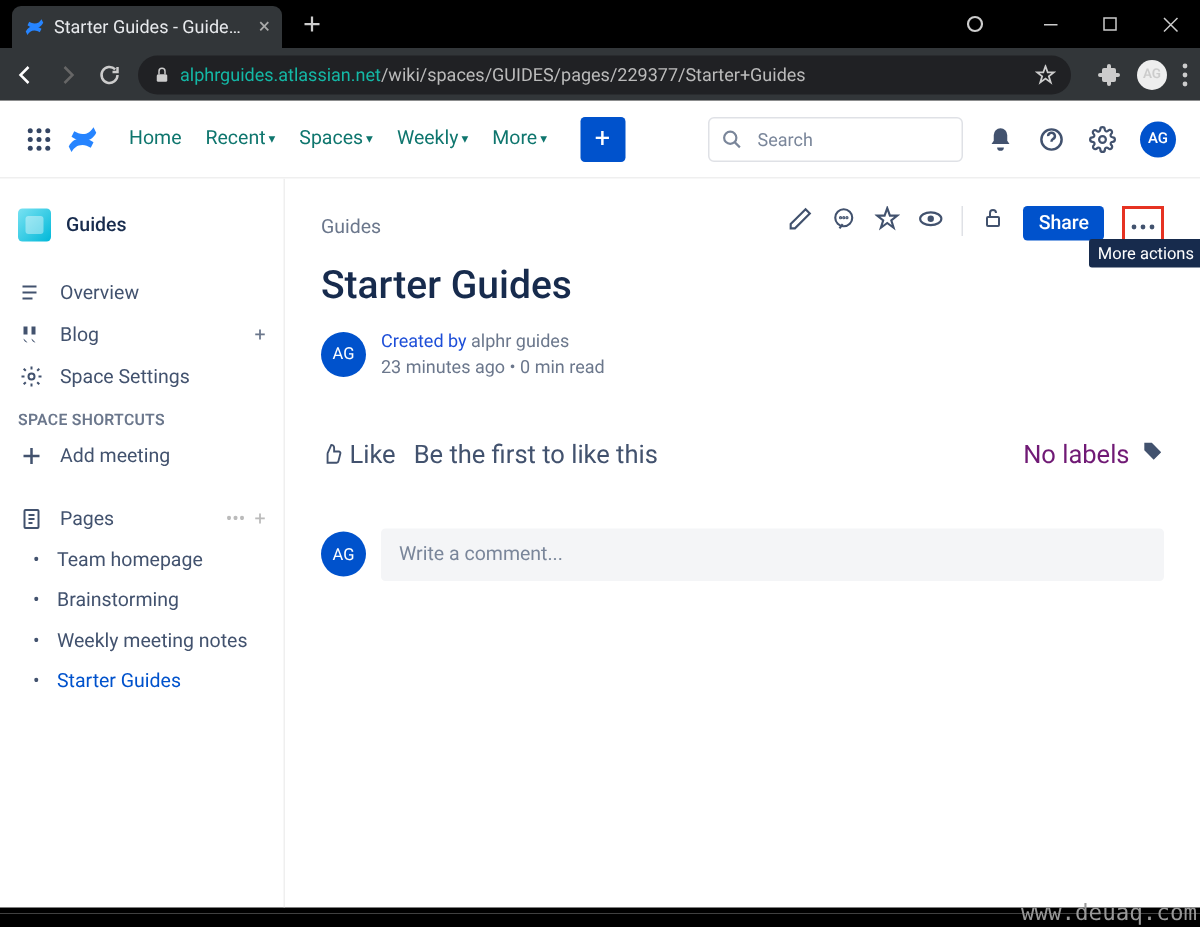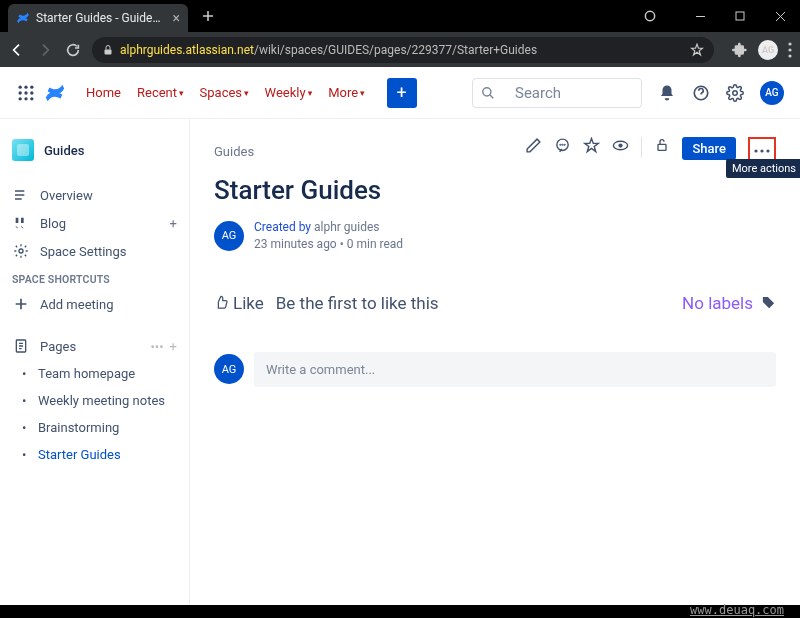--- a/index.html
+++ b/index.html
@@ -13,35 +13,35 @@
 .tab-close { font-size: 14px; color: #aaa; }
 .newtab { width: 24px; height: 24px; display: flex; align-items: center; justify-content: center; color: #ccc; margin-left: 8px; }
 .win-controls { margin-left: auto; display: flex; gap: 0; }
 .win-controls div { width: 40px; height: 32px; display: flex; align-items: center; justify-content: center; color: #ccc; }
 .shield { width:24px; height:32px; display:flex; align-items:center; justify-content:center; color:#ccc; margin-right:10px; }
 
 .addrbar { height: 35px; background: #323639; display: flex; align-items: center; padding: 0 8px; gap: 10px; }
 .addrbar .nav-icn { color: #bbb; width: 18px; display:flex; justify-content:center; }
 .addrbar .nav-icn.dim { color: #666; }
 .urlbox { flex: 1; background: #202124; border-radius: 14px; height: 26px; display: flex; align-items: center; padding: 0 10px; color: #bbb; font-size: 12px; gap: 6px; }
-.url-domain { color: #fde047; }
+.url-domain { color: #14b8a6; }
 .addr-right { display: flex; gap: 10px; align-items: center; margin-left:8px; }
 .addr-right div { color: #ccc; }
 .avatar-chrome { width: 20px; height: 20px; border-radius: 50%; background: #eee; color:#333; font-size:9px; display:flex; align-items:center; justify-content:center; font-weight:600; }
 
 
 .app { background: #fff; height: 542px; display: flex; flex-direction: column; border-bottom: 4px solid #000; }
 .topnav { height: 52px; border-bottom: 1px solid #efefef; display: flex; align-items: center; padding: 0 16px; gap: 4px; }
 .appswitch { color: #344563; }
 .logo { color: #2684ff; margin: 0 10px 0 4px; }
-.nav-item { color: #b91c1c; font-size: 13px; padding: 4px 6px; display: flex; align-items: center; gap: 2px; }
+.nav-item { color: #0f766e; font-size: 13px; padding: 4px 6px; display: flex; align-items: center; gap: 2px; }
 .nav-item .chev { font-size: 9px; }
 .create-btn { width: 30px; height: 30px; background: #0052cc; color: #fff; border-radius: 3px; display: flex; align-items: center; justify-content: center; margin-left: 12px; font-size: 18px; }
 .spacer { flex: 1; }
-.search { width: 170px; height: 30px; border: 1.5px solid #dfe1e6; border-radius: 4px; display: flex; align-items: center; padding: 0 8px; color: #7a869a; font-size: 15px; gap: 20px; }
+.search { width: 170px; height: 30px; border: 1.5px solid #dfe1e6; border-radius: 4px; display: flex; align-items: center; padding: 0 8px; color: #7a869a; font-size: 12px; gap: 10px; }
 .top-icn { color: #42526e; margin-left: 12px; }
 .conf-avatar { width: 24px; height: 24px; border-radius: 50%; background: #0052cc; color: #fff; font-size: 10px; display:flex; align-items:center; justify-content:center; font-weight:500; margin-left:12px; }
 
 .body { flex: 1; display: flex; overflow: hidden; }
 .sidebar { width: 190px; border-right: 1px solid #efefef; padding: 14px 8px; font-size: 13px; color: #42526e; overflow-y: auto; }
 .space-hdr { display: flex; align-items: center; gap: 10px; padding: 6px 4px; font-weight: 500; color: #172b4d; }
 .space-logo { width: 22px; height: 22px; background: linear-gradient(135deg,#79e2f2,#00b8d9); border-radius: 3px; position:relative; }
 .space-logo::after { content:""; position:absolute; inset:5px; background:#fff; border-radius:2px; opacity:0.4; }
 .side-group { margin-top: 14px; }
 .side-item { display: flex; align-items: center; padding: 6px 4px; gap: 10px; border-radius: 3px; }
@@ -64,26 +64,26 @@
 .tooltip { position: absolute; right: -2px; top: 40px; background: #172b4d; color: #fff; font-size: 11px; padding: 3px 6px; border-radius: 2px; }
 
 .page-title { font-size: 26px; color: #172b4d; font-weight: 500; margin: 8px 0 14px; }
 .byline { display: flex; align-items: center; gap: 10px; margin-bottom: 40px; }
 .by-av { width: 30px; height: 30px; border-radius: 50%; background: #0052cc; color: #fff; font-size: 11px; display:flex; align-items:center; justify-content:center; }
 .by-txt { font-size: 12px; color: #6b778c; line-height: 1.4; }
 .by-txt .creator { color: #1d4ed8; }
 
 .like-row { display: flex; align-items: center; font-size: 17px; color: #42526e; padding-bottom: 14px; border-bottom: 1px solid transparent; }
 .like-btn { display: flex; align-items: center; gap: 4px; margin-right: 12px; }
-.labels { margin-left: auto; display:flex; align-items:center; gap:8px; color:#8b5cf6; }
+.labels { margin-left: auto; display:flex; align-items:flex-start; gap:8px; color:#701a75; }
 
 .comment-row { display: flex; align-items: center; gap: 10px; margin-top: 24px; }
 .comment-box { flex: 1; background: #f4f5f7; border-radius: 3px; padding: 10px 12px; color: #7a869a; font-size: 13px; }
 
-.watermark { position:absolute; bottom:1px; right:16px; color:#999; font-size:12px; font-family: monospace; text-decoration: underline; }
+.watermark { position:absolute; bottom:1px; right:2px; color:#999; font-size:15px; font-family: monospace; }
 
 svg { display: block; }
 </style>
 </head>
 <body>
 
 <div class="titlebar">
   <div class="tab">
     <span class="favicon">
       <svg width="14" height="14" viewBox="0 0 24 24" fill="currentColor">
@@ -300,24 +300,24 @@
         <span>Pages</span>
         <span class="side-dots">
             <span>•••</span>
             <span>+</span>
           </span>
       </div>
       <div class="side-item page">
           <span>Team homepage</span>
         </div>
       <div class="side-item page">
+          <span>Brainstorming</span>
+        </div>
+      <div class="side-item page">
           <span>Weekly meeting notes</span>
-        </div>
-      <div class="side-item page">
-          <span>Brainstorming</span>
         </div>
       <div class="side-item page active">
           <span>Starter Guides</span>
         </div>
     </div>
 
     <div class="main">
       <div class="action-row">
         <span class="breadcrumb">Guides</span>
         <div class="actions">

